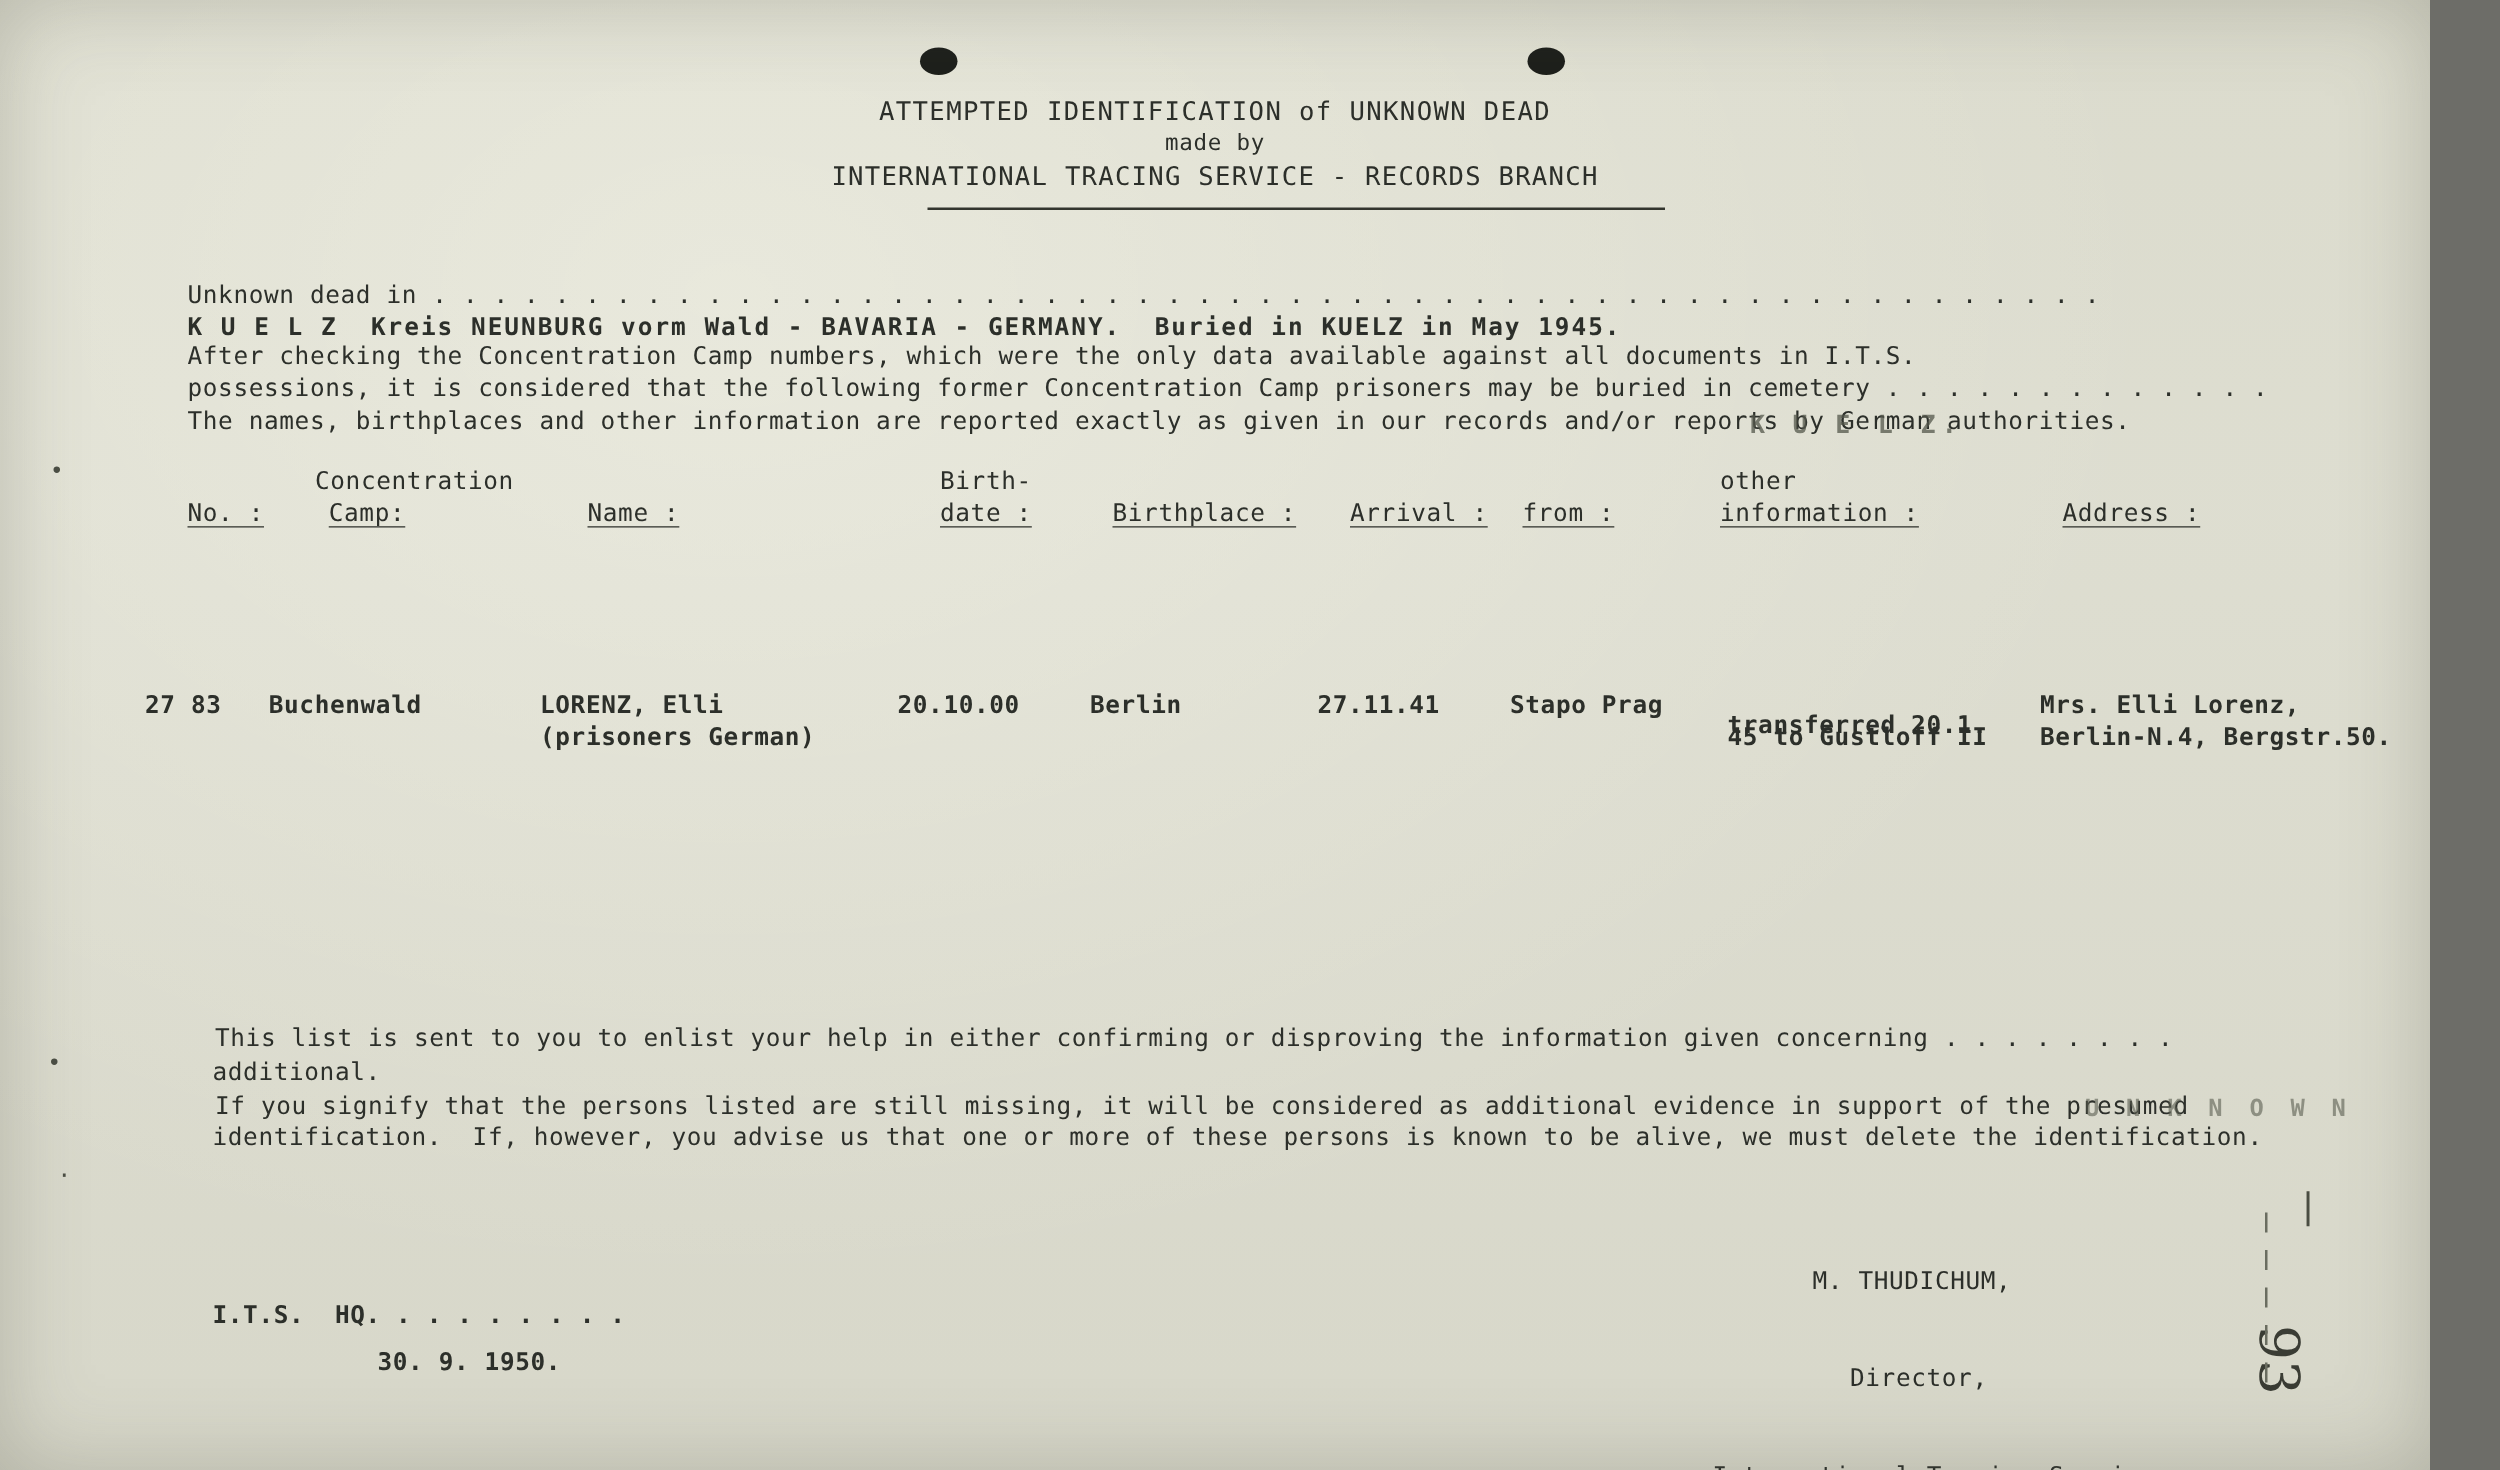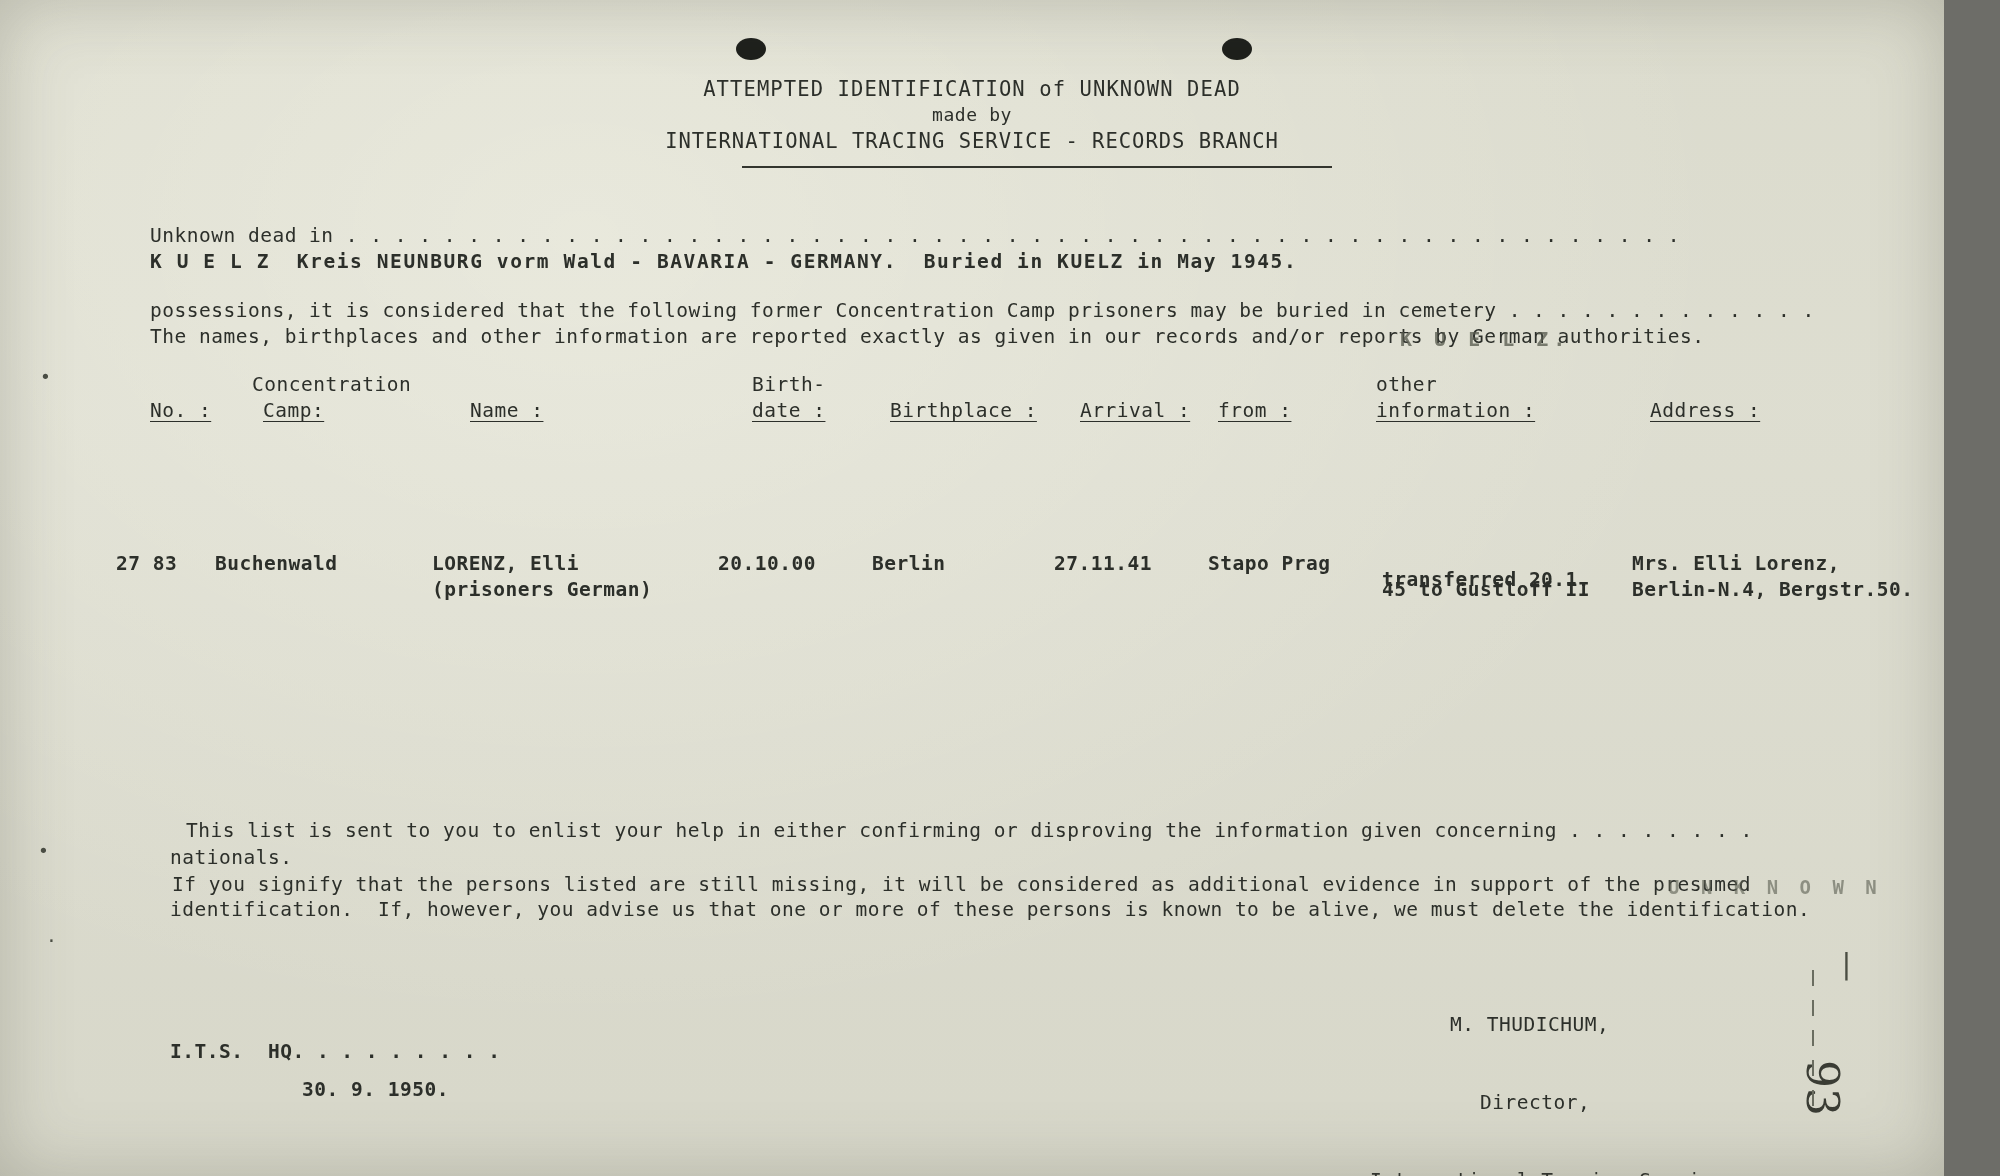--- a/index.html
+++ b/index.html
@@ -108,21 +108,21 @@
     font-weight: bold;
   }
 
   .foot {
     position: absolute;
     font-size: 19.5px;
     line-height: 26px;
     letter-spacing: 0.5px;
     white-space: pre;
   }
-  .f1 { left: 186px; top: 818px; text-align: center; }
+  .f1 { left: 172px; top: 818px; text-align: center; }
   .f2 { left: 172px; top: 845px; }
   .f3 { left: 172px; top: 872px; }
   .f4 { left: 172px; top: 897px; }
 
   .unknown-stamp {
     position: absolute;
     left: 1668px;
     top: 876px;
     font-size: 19px;
     letter-spacing: 5px;
@@ -217,20 +217,21 @@
   <div class="head">
     <div class="l1">ATTEMPTED IDENTIFICATION of UNKNOWN DEAD</div>
     <div class="l2">made by</div>
     <div class="l3">INTERNATIONAL TRACING SERVICE - RECORDS BRANCH</div>
   </div>
 
   <div class="rule"></div>
 
   <div class="body-text p1">Unknown dead in . . . . . . . . . . . . . . . . . . . . . . . . . . . . . . . . . . . . . . . . . . . . . . . . . . . . . . .</div>
   <div class="body-text p2">K U E L Z  Kreis NEUNBURG vorm Wald - BAVARIA - GERMANY.  Buried in KUELZ in May 1945.</div>
+  <div class="body-text p3">After checking the Concentration Camp numbers, which were the only data available against all documents in I.T.S.</div>
   <div class="body-text p4">possessions, it is considered that the following former Concentration Camp prisoners may be buried in cemetery . . . . . . . . . . . . .</div>
   <div class="body-text p5">The names, birthplaces and other information are reported exactly as given in our records and/or reports by German authorities.</div>
 
   <div class="kuelz-stamp">K U E L Z.</div>
 
   <div class="colhead" style="left:252px; top:372px;">Concentration</div>
   <div class="colhead u" style="left:150px; top:398px;">No. :</div>
   <div class="colhead u" style="left:263px; top:398px;">Camp:</div>
   <div class="colhead u" style="left:470px; top:398px;">Name :</div>
   <div class="colhead" style="left:752px; top:372px;">Birth-</div>
@@ -249,21 +250,21 @@
   <div class="row" style="left:718px; top:551px;">20.10.00</div>
   <div class="row" style="left:872px; top:551px;">Berlin</div>
   <div class="row" style="left:1054px; top:551px;">27.11.41</div>
   <div class="row" style="left:1208px; top:551px;">Stapo Prag</div>
   <div class="row" style="left:1382px; top:567px;">transferred 20.1.</div>
   <div class="row" style="left:1382px; top:577px;">45 to Gustloff II</div>
   <div class="row" style="left:1632px; top:551px;">Mrs. Elli Lorenz,</div>
   <div class="row" style="left:1632px; top:577px;">Berlin-N.4, Bergstr.50.</div>
 
   <div class="foot f1">This list is sent to you to enlist your help in either confirming or disproving the information given concerning . . . . . . . .</div>
-  <div class="foot f2" style="left:170px;">nationals.</div>
+  <div class="foot f2" style="left:170px;">additional.</div>
   <div class="foot f3">If you signify that the persons listed are still missing, it will be considered as additional evidence in support of the presumed</div>
   <div class="foot f4" style="left:170px;">identification.  If, however, you advise us that one or more of these persons is known to be alive, we must delete the identification.</div>
 
   <div class="unknown-stamp">U N K N O W N</div>
 
   <div class="sign">
     <span class="c1">M. THUDICHUM,</span>
     <span class="c2">Director,</span>
     <span class="c3">International Tracing Service.</span>
   </div>

